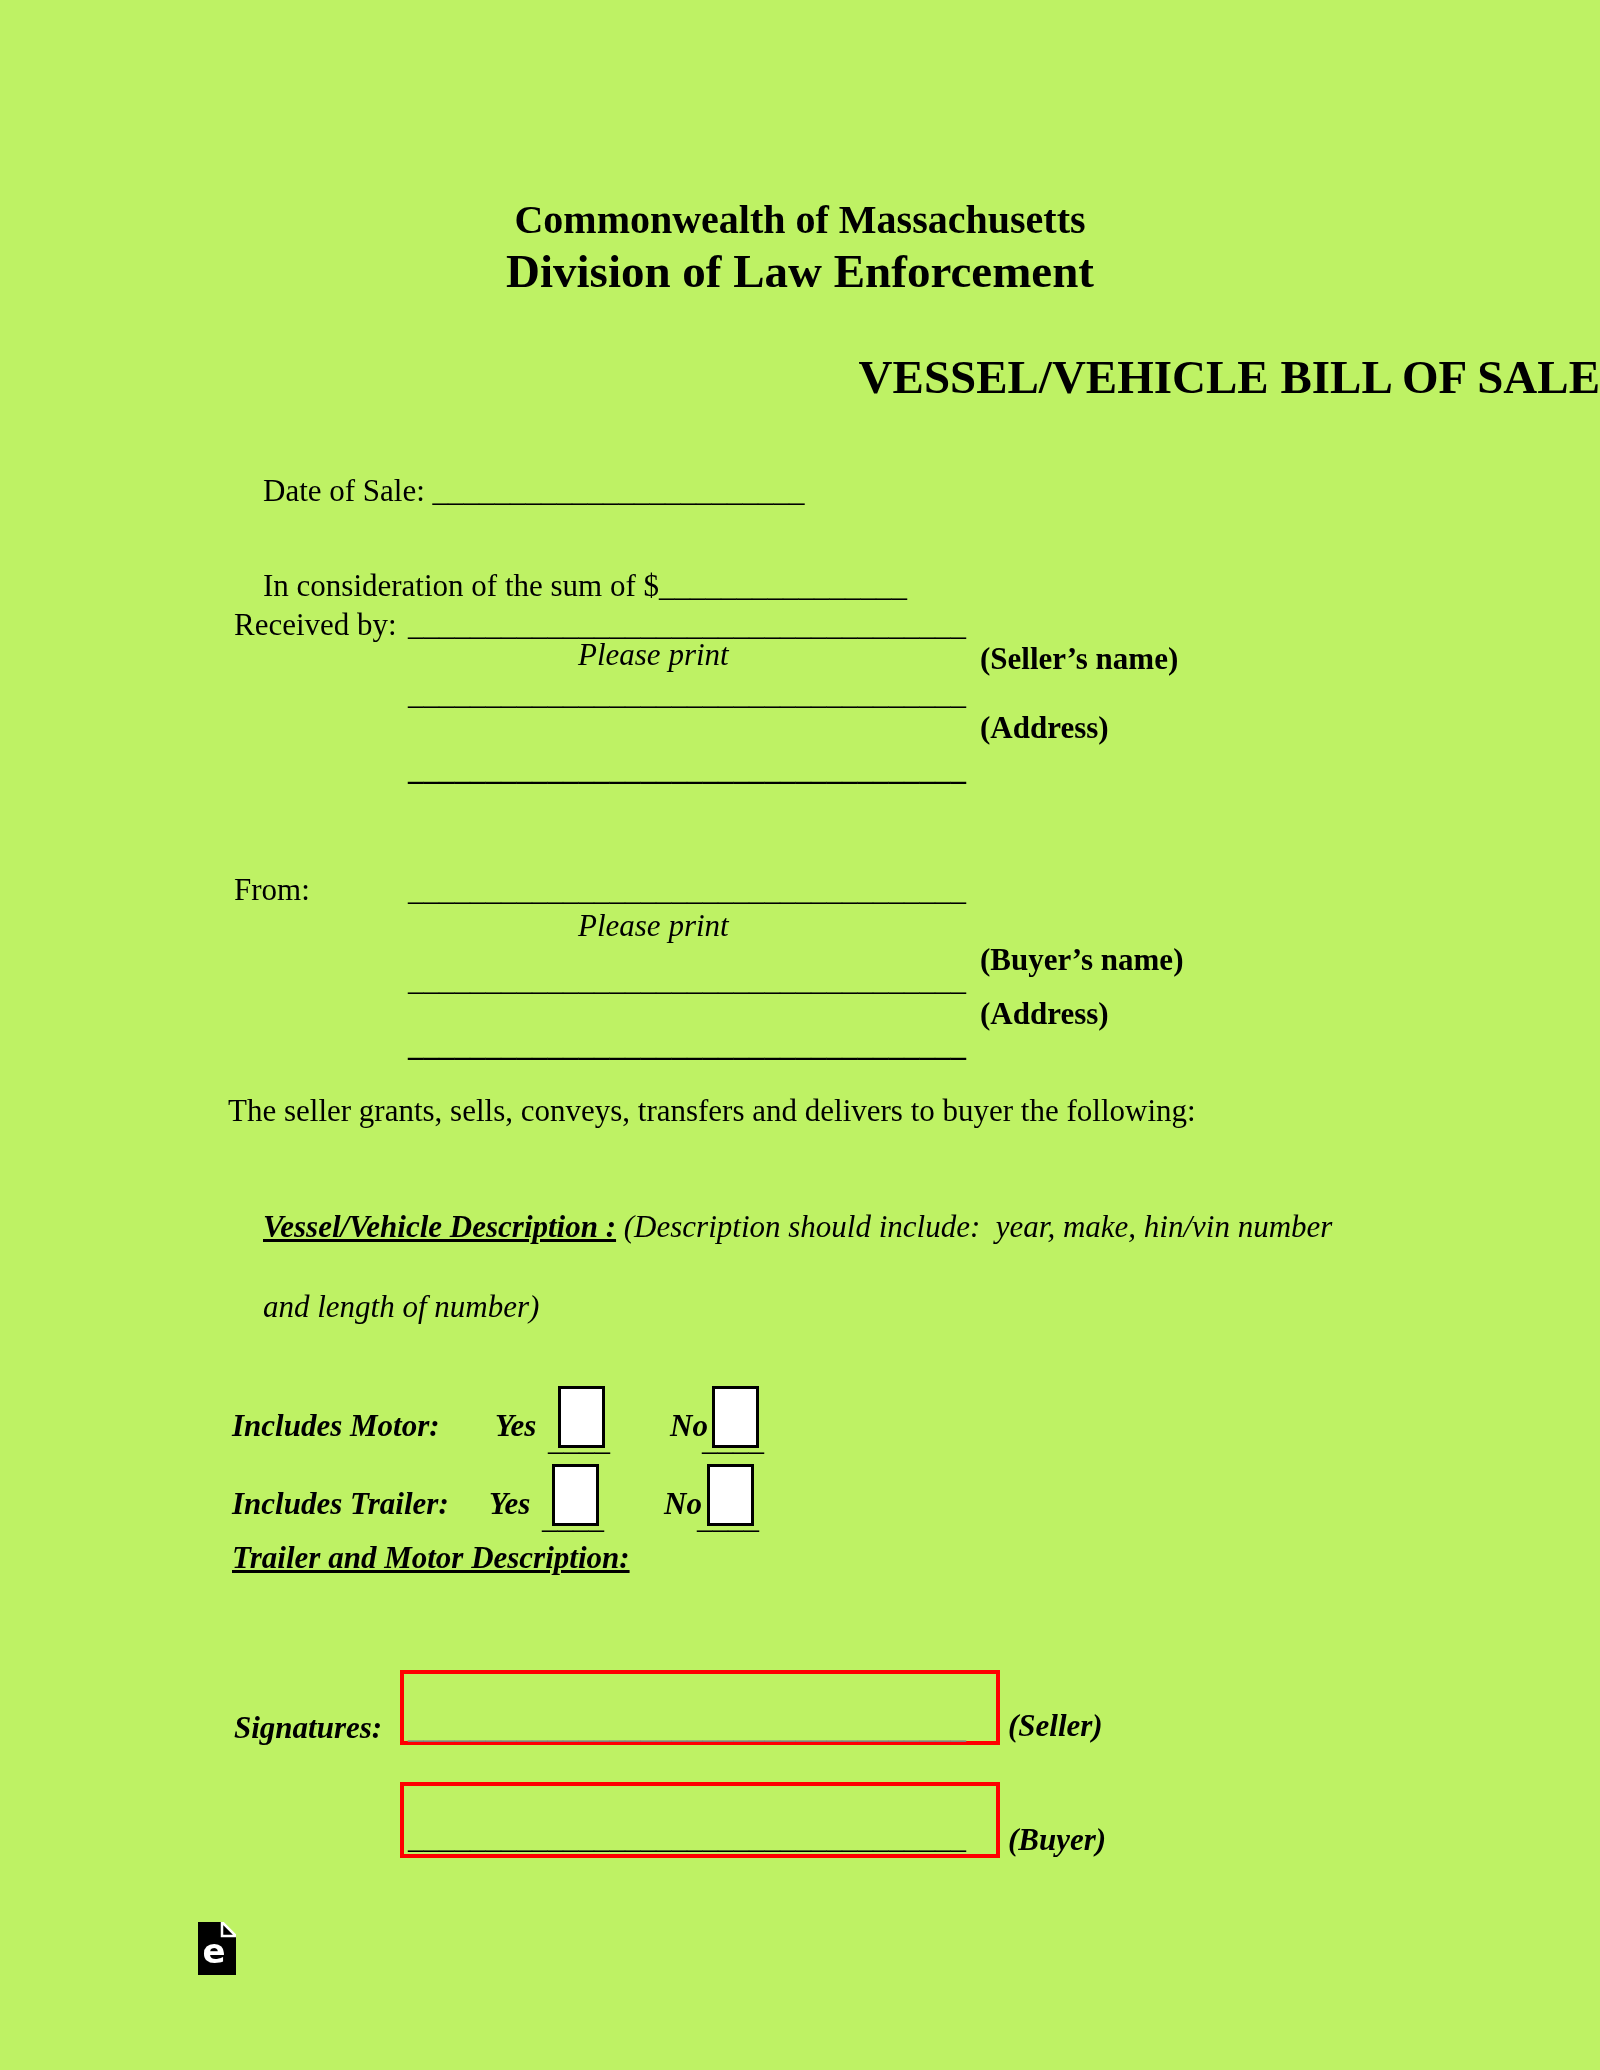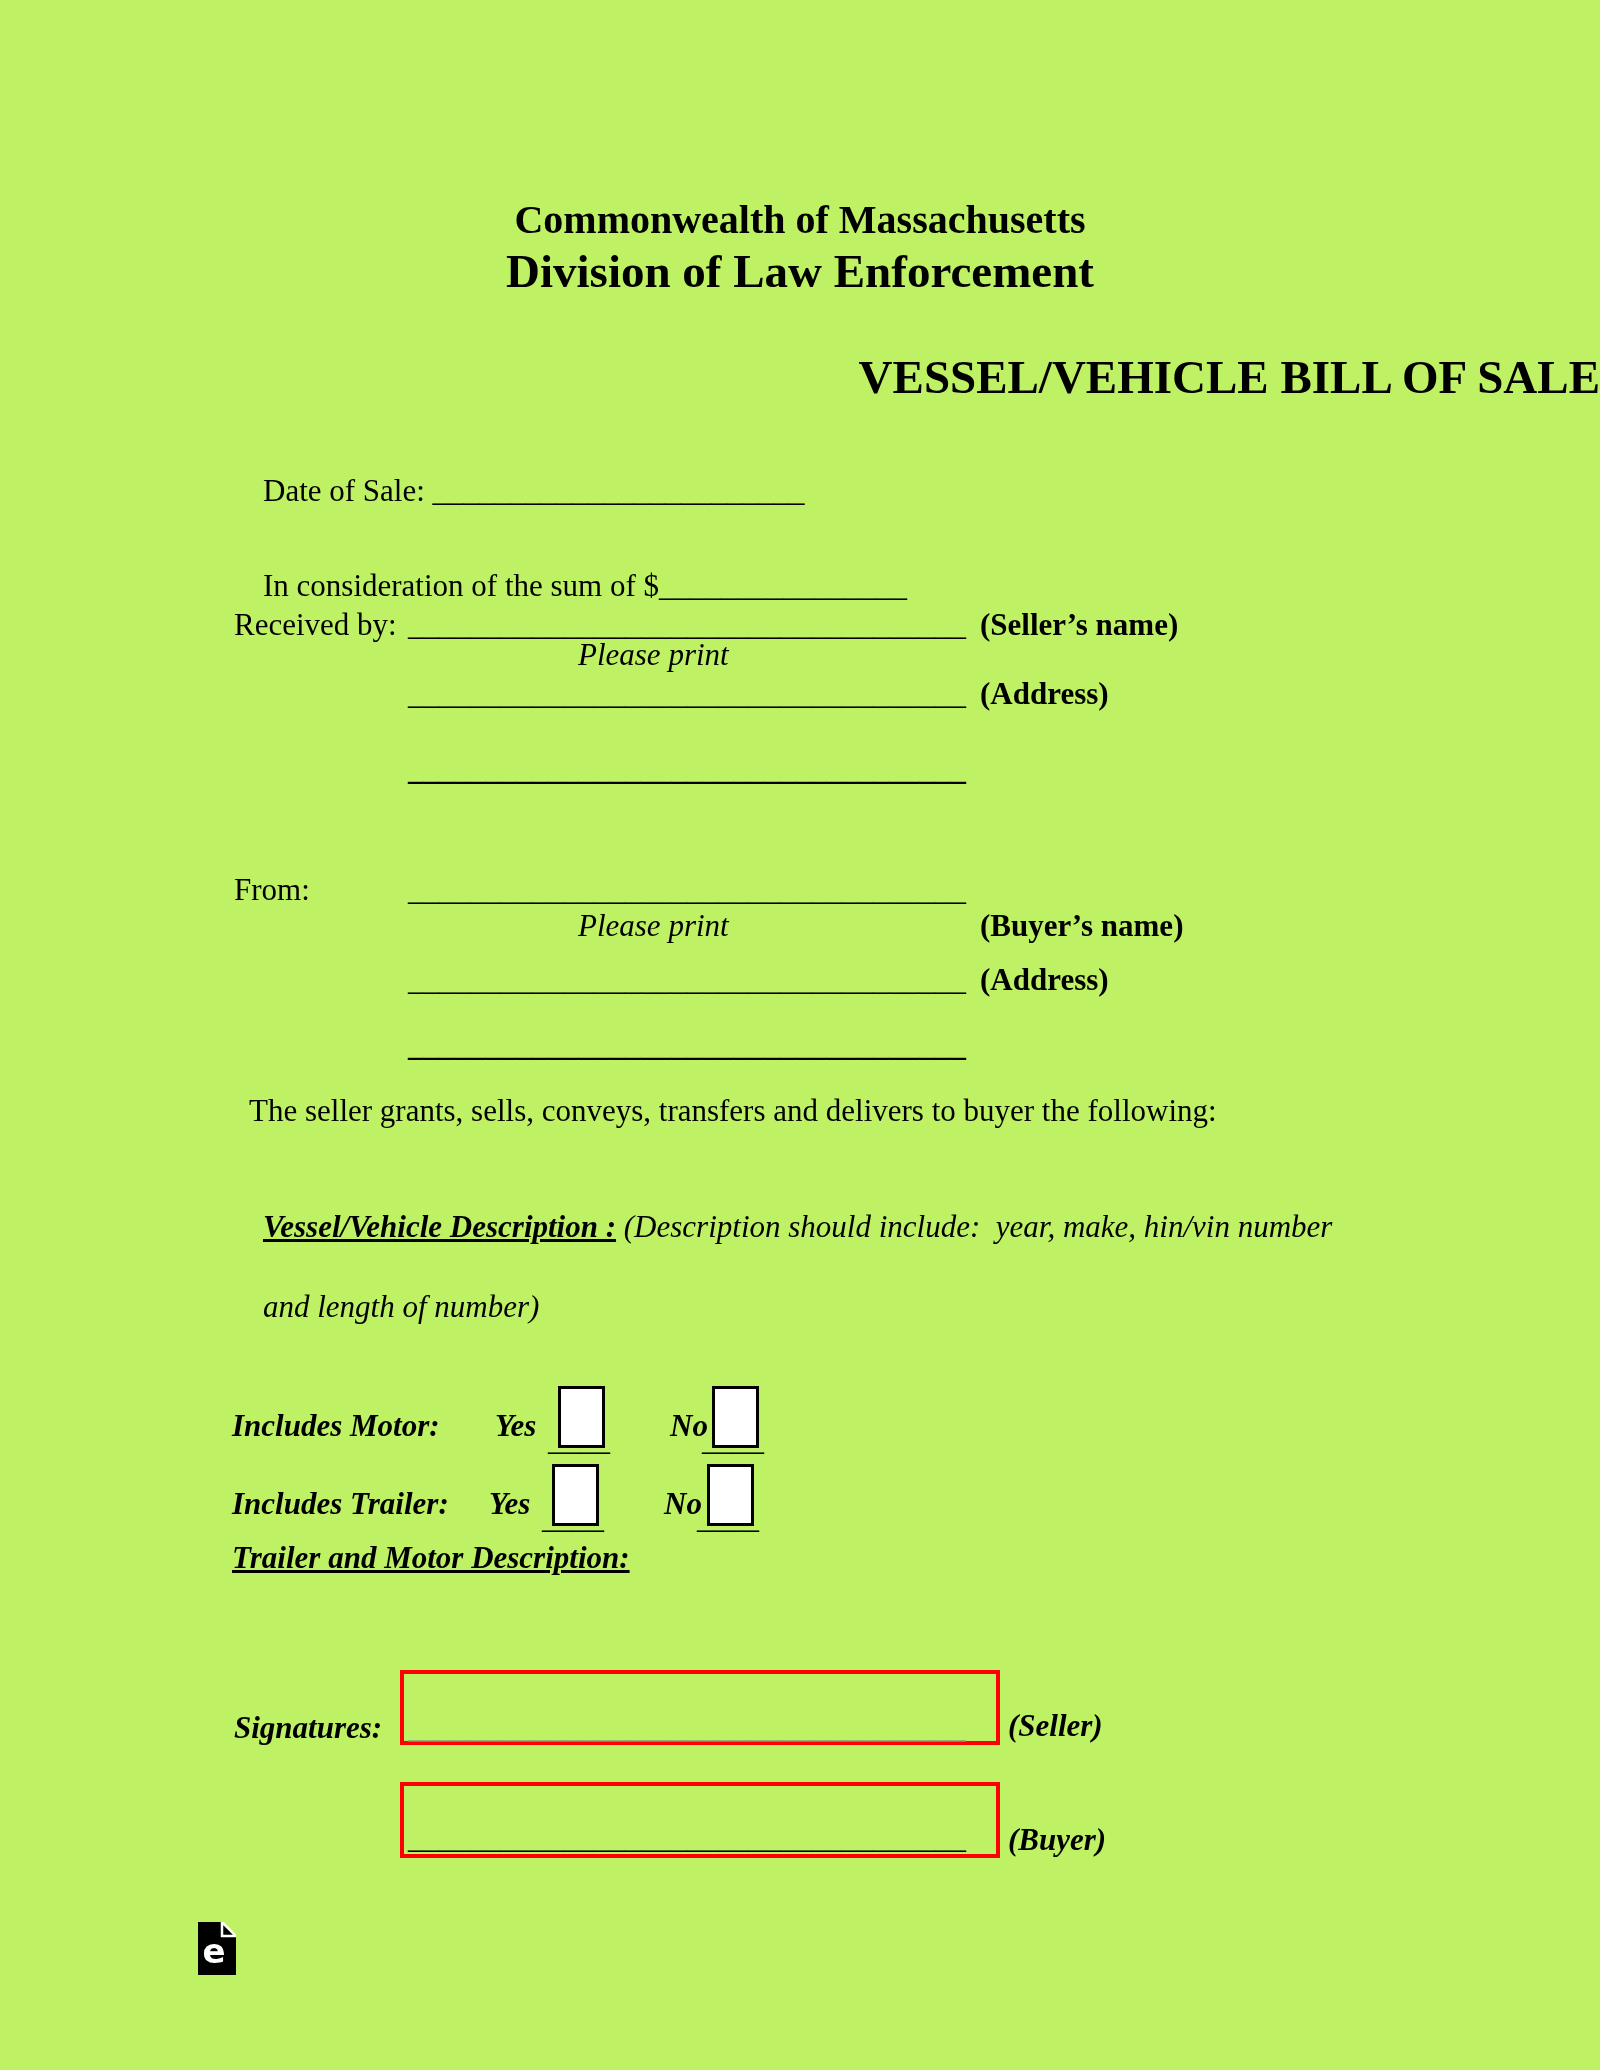--- a/index.html
+++ b/index.html
@@ -12,21 +12,21 @@
     color:#000000;
     overflow:hidden;
   }
   .abs{position:absolute;white-space:pre;}
   .center{left:0;width:1600px;text-align:center;}
   .t1{font-size:40px;font-weight:bold;}
   .t2{font-size:47px;font-weight:bold;}
   .t3{font-size:42px;font-weight:bold;}
   .t4{font-size:47px;font-weight:bold;}
   .body-text{font-size:31px;line-height:36px;}
-  .b{font-weight:bold;}
+  .b{font-weight:bold;margin-top:34px;}
   .i{font-style:italic;}
   .bi{font-weight:bold;font-style:italic;}
   .u{text-decoration:underline;}
   .blank{font-size:31px;line-height:36px;letter-spacing:0;}
   .boldline{font-weight:bold;}
   .grayline{color:#808080;}
   .checkbox{
     position:absolute;
     width:47px;height:62px;
     border:3px solid #000;
@@ -69,21 +69,21 @@
   <div class="abs blank boldline" style="left:408px;top:752px;">____________________________________</div>
 
   <div class="abs body-text" style="left:234px;top:872px;">From:</div>
   <div class="abs blank" style="left:408px;top:872px;">____________________________________</div>
   <div class="abs body-text b" style="left:980px;top:908px;">(Buyer’s name)</div>
   <div class="abs body-text i" style="left:578px;top:908px;">Please print</div>
   <div class="abs blank" style="left:408px;top:962px;">____________________________________</div>
   <div class="abs body-text b" style="left:980px;top:962px;">(Address)</div>
   <div class="abs blank boldline" style="left:408px;top:1028px;">____________________________________</div>
 
-  <div class="abs body-text" style="left:249px;top:1093px;">The seller grants, sells, conveys, transfers and delivers to buyer the following:</div>
+  <div class="abs body-text" style="left:228px;top:1093px;">The seller grants, sells, conveys, transfers and delivers to buyer the following:</div>
 
   <div class="abs desc-block" style="left:232px;top:1167px;">
     <span class="bi u">Vessel/Vehicle Description :</span><span class="i"> (Description should include:  year, make, hin/vin number</span><br>
     <span class="i">and length of number)</span>
   </div>
 
   <div class="abs body-text bi" style="left:232px;top:1408px;">Includes Motor:</div>
   <div class="abs body-text bi" style="left:495px;top:1408px;">Yes</div>
   <div class="abs blank" style="left:548px;top:1422px;">____</div>
   <div class="checkbox" style="left:558px;top:1386px;"></div>

